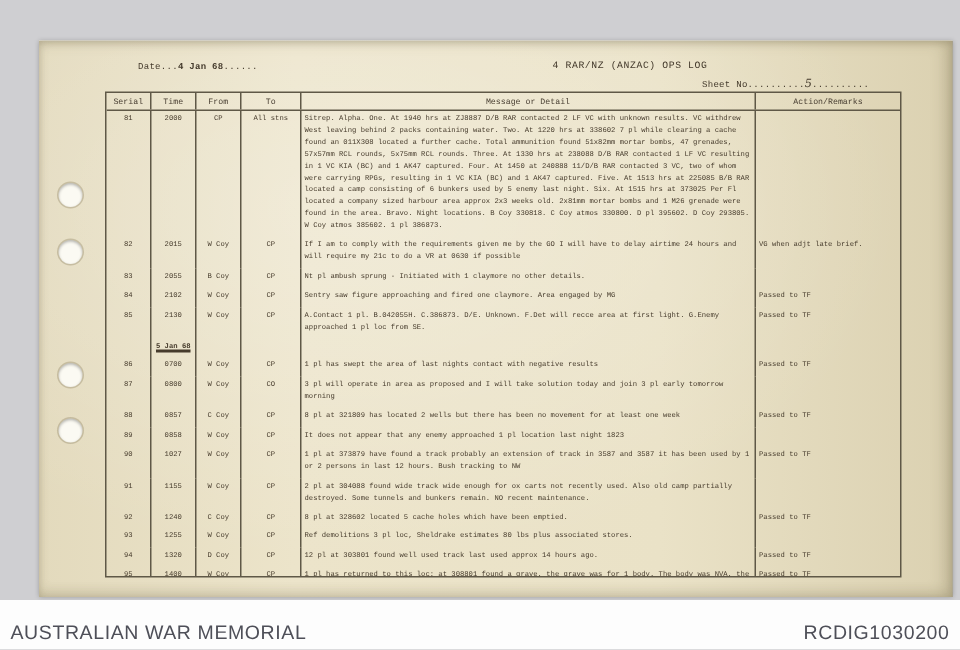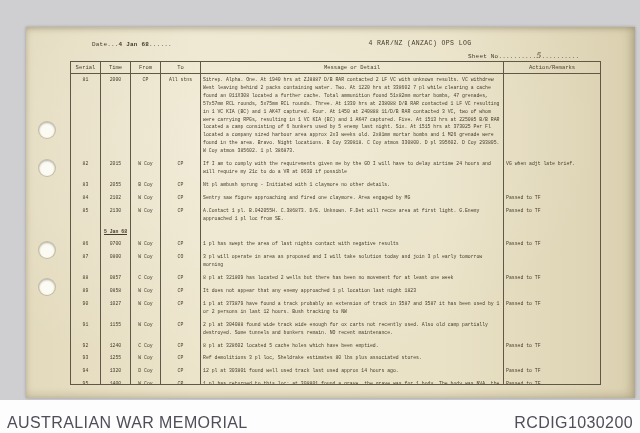--- a/index.html
+++ b/index.html
@@ -45,21 +45,21 @@
     font-size:4.8px;line-height:7.9px;color:#463b2c;
     padding:2px 2px 3px 2px;
   }
   .tbody .c-serial,.tbody .c-time,.tbody .c-from,.tbody .c-to{text-align:center;}
   .tbody .c-msg{text-align:left;padding-left:4px;padding-right:4px;}
   .tbody .c-act{text-align:left;padding-left:5px;}
   .div-label{font-weight:bold;border-bottom:0.5px solid #463b2c;text-decoration:underline;}
   .footer{
     position:absolute;left:0;top:400px;width:640px;height:33px;background:#fdfdfd;
     font-family:"Liberation Sans","DejaVu Sans",sans-serif;
-    color:#4e4f58;font-size:16px;letter-spacing:0.4px;
+    color:#4e4f58;font-size:13px;letter-spacing:0.4px;
   }
   .footer .fl{position:absolute;left:7px;top:14px;}
   .footer .fr{position:absolute;right:7px;top:14px;}
 </style>
 </head>
 <body>
 
 <div class="paper"></div>
 
 <div class="hole" style="left:39px;top:122px;"></div>

